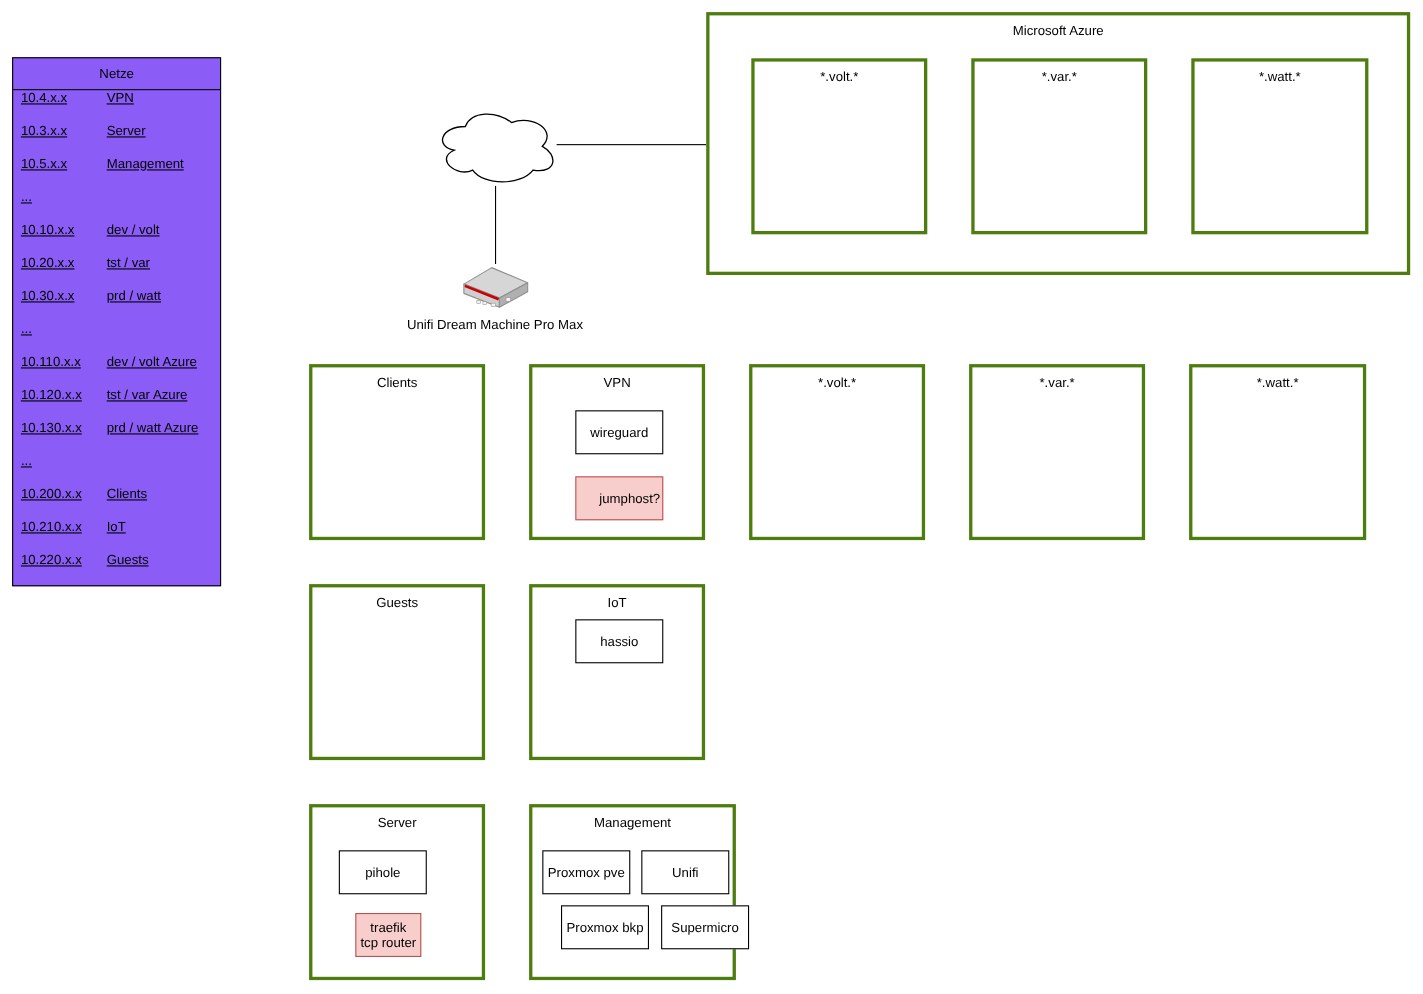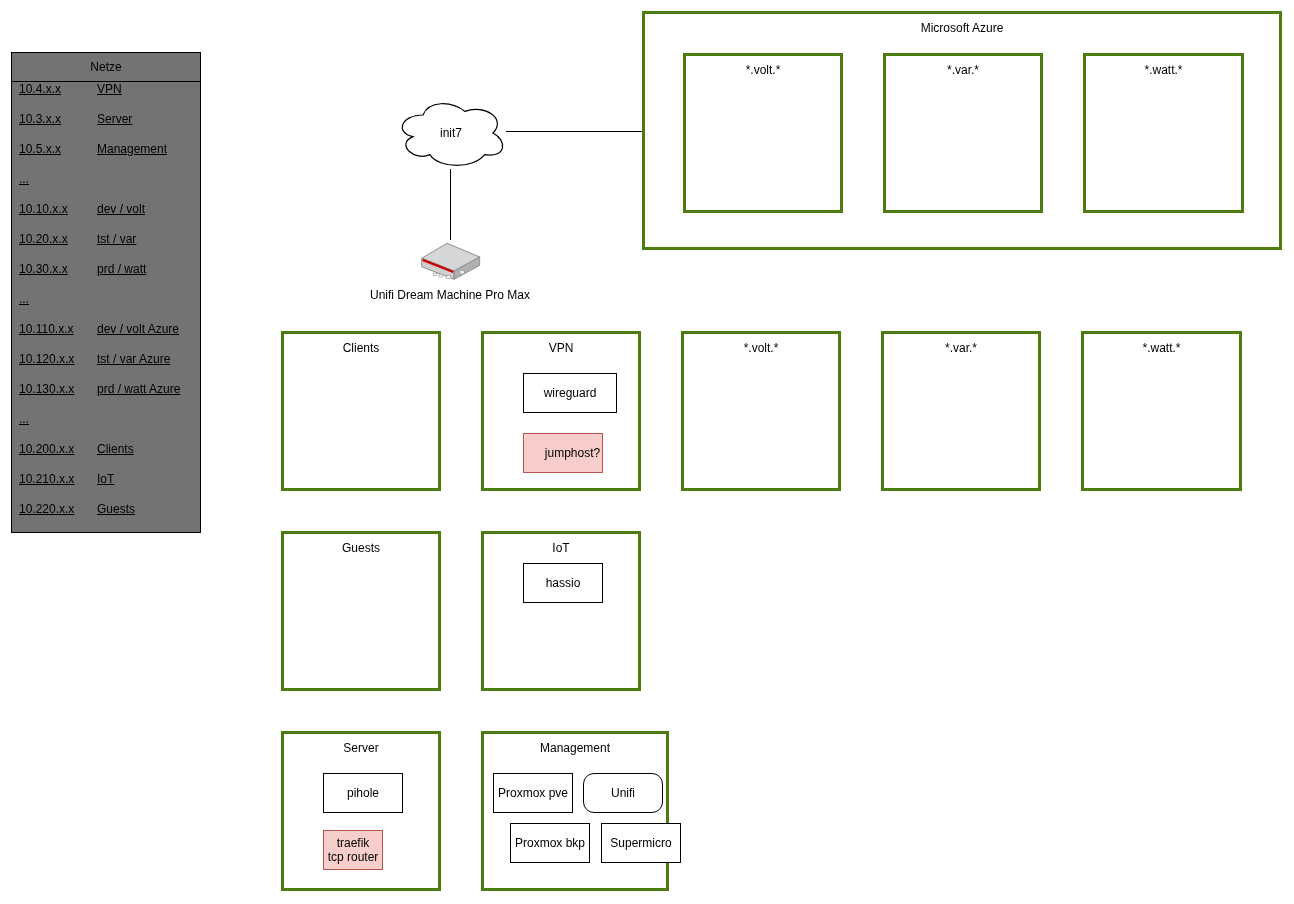--- a/index.html
+++ b/index.html
@@ -22,21 +22,21 @@
     position:absolute; background:#ffffff; border:1px solid #000000;
     box-sizing:border-box; display:flex; flex-direction:column;
     align-items:center; justify-content:center; text-align:center;
     line-height:14px;
   }
   .node.hl { background:#f8cecc; border-color:#b85450; }
 
   
   .netze {
     position:absolute; left:11px; top:52px; width:190px;
-    border:1px solid #000; background:#737373; box-sizing:border-box;
+    border:1px solid #000; background:#8b5cf6; box-sizing:border-box;
   }
   .netze-title {
     height:28px; border-bottom:1px solid #000;
     display:flex; align-items:center; justify-content:center;
   }
   .netze-row { height:30px; display:flex; align-items:flex-start; padding-left:7px;text-decoration:underline; }
   .netze-ip { width:78px; flex:none; }
 
   .cloud-label {
     left:395px; top:97px; width:112px; height:72px;
@@ -112,21 +112,20 @@
       <span class="netze-label">Guests</span>
     </div>
   </div>
 
   <div class="line" style="left:450px; top:169px; width:1px; height:71px;"></div>
   <div class="line" style="left:506px; top:131px; width:136px; height:1px;"></div>
 
   <svg class="abs" style="left:394px; top:96px;" width="114" height="74" viewBox="-1 -1 114 74">
     <path d="M 28 18 C 5.6 18 0 36 17.92 39.6 C 0 47.52 20.16 64.8 34.72 57.6 C 44.8 72 78.4 72 89.6 57.6 C 112 61.2 112 43.2 98 36 C 112 21.6 89.6 7.2 70 14.4 C 56 3.6 33.6 3.6 28 18 Z" fill="#ffffff" stroke="#000000" stroke-width="1.2"></path>
   </svg>
-  <div class="abs cloud-label">init7</div>
 
   <svg class="abs" style="left:415px; top:238px;" width="70" height="45" viewBox="0 0 70 45">
     <polygon points="6.7,20.3 32,5.3 64.7,19 39,33" fill="#d6d6d6" stroke="#8f8f8f" stroke-linejoin="round"></polygon>
     <polygon points="6.7,20.3 39,33 39,41.3 6.7,28.7" fill="#cfcfcf" stroke="#8f8f8f" stroke-linejoin="round"></polygon>
     <polygon points="39,33 64.7,19 64.7,27.3 39,41.3" fill="#b0b0b0" stroke="#8f8f8f" stroke-linejoin="round"></polygon>
     <line x1="7.6" y1="21.9" x2="38.3" y2="34" stroke="#cc0000" stroke-width="2.4"></line>
     <rect x="18.5" y="35" width="3.4" height="2.8" fill="#f2f2f2" stroke="#8f8f8f" stroke-width="0.5"></rect>
     <rect x="24" y="36.2" width="3.4" height="2.8" fill="#f2f2f2" stroke="#8f8f8f" stroke-width="0.5"></rect>
     <rect x="31.5" y="37.6" width="4" height="3" fill="#f2f2f2" stroke="#8f8f8f" stroke-width="0.5"></rect>
     <rect x="45" y="32.5" width="4" height="3.4" fill="#f2f2f2" stroke="#8f8f8f" stroke-width="0.5"></rect>
@@ -145,21 +144,21 @@
       <div class="box-title">*.watt.*</div>
     </div>
   </div>
 
   <div class="box" style="left:281px; top:331px; width:160px; height:160px;">
     <div class="box-title">Clients</div>
   </div>
 
   <div class="box" style="left:481px; top:331px; width:160px; height:160px;">
     <div class="box-title">VPN</div>
-    <div class="node" style="left:39px; top:39px; width:94px; height:40px;">
+    <div class="node" style="left:39px; top:39px; width:80px; height:40px;">
       <span>wireguard</span>
     </div>
     <div class="node hl" style="left:39px; top:99px; width:80px; height:40px;padding-left:19px;">
       <span>jumphost?</span>
     </div>
   </div>
 
   <div class="box" style="left:681px; top:331px; width:160px; height:160px;">
     <div class="box-title">*.volt.*</div>
   </div>
@@ -175,35 +174,35 @@
   </div>
   <div class="box" style="left:481px; top:531px; width:160px; height:160px;">
     <div class="box-title">IoT</div>
     <div class="node" style="left:39px; top:29px; width:80px; height:40px;">
       <span>hassio</span>
     </div>
   </div>
 
   <div class="box" style="left:281px; top:731px; width:160px; height:160px;">
     <div class="box-title">Server</div>
-    <div class="node" style="left:39px; top:39px; width:80px; height:40px;">
+    <div class="node" style="left:24px; top:39px; width:80px; height:40px;">
       <span>pihole</span>
     </div>
     <div class="node hl" style="left:39px; top:96px; width:60px; height:40px;">
       <span>traefik</span>
       <span>tcp router</span>
     </div>
   </div>
 
   <div class="box" style="left:481px; top:731px; width:188px; height:160px;">
     <div class="box-title">Management</div>
     <div class="node" style="left:9px; top:39px; width:80px; height:40px;">
       <span>Proxmox pve</span>
     </div>
-    <div class="node" style="left:99px; top:39px; width:80px; height:40px;border-radius:11px;">
+    <div class="node" style="left:99px; top:39px; width:80px; height:40px;">
       <span>Unifi</span>
     </div>
     <div class="node" style="left:26px; top:89px; width:80px; height:40px;">
       <span>Proxmox bkp</span>
     </div>
     <div class="node" style="left:117px; top:89px; width:80px; height:40px;">
       <span>Supermicro</span>
     </div>
   </div>
 

